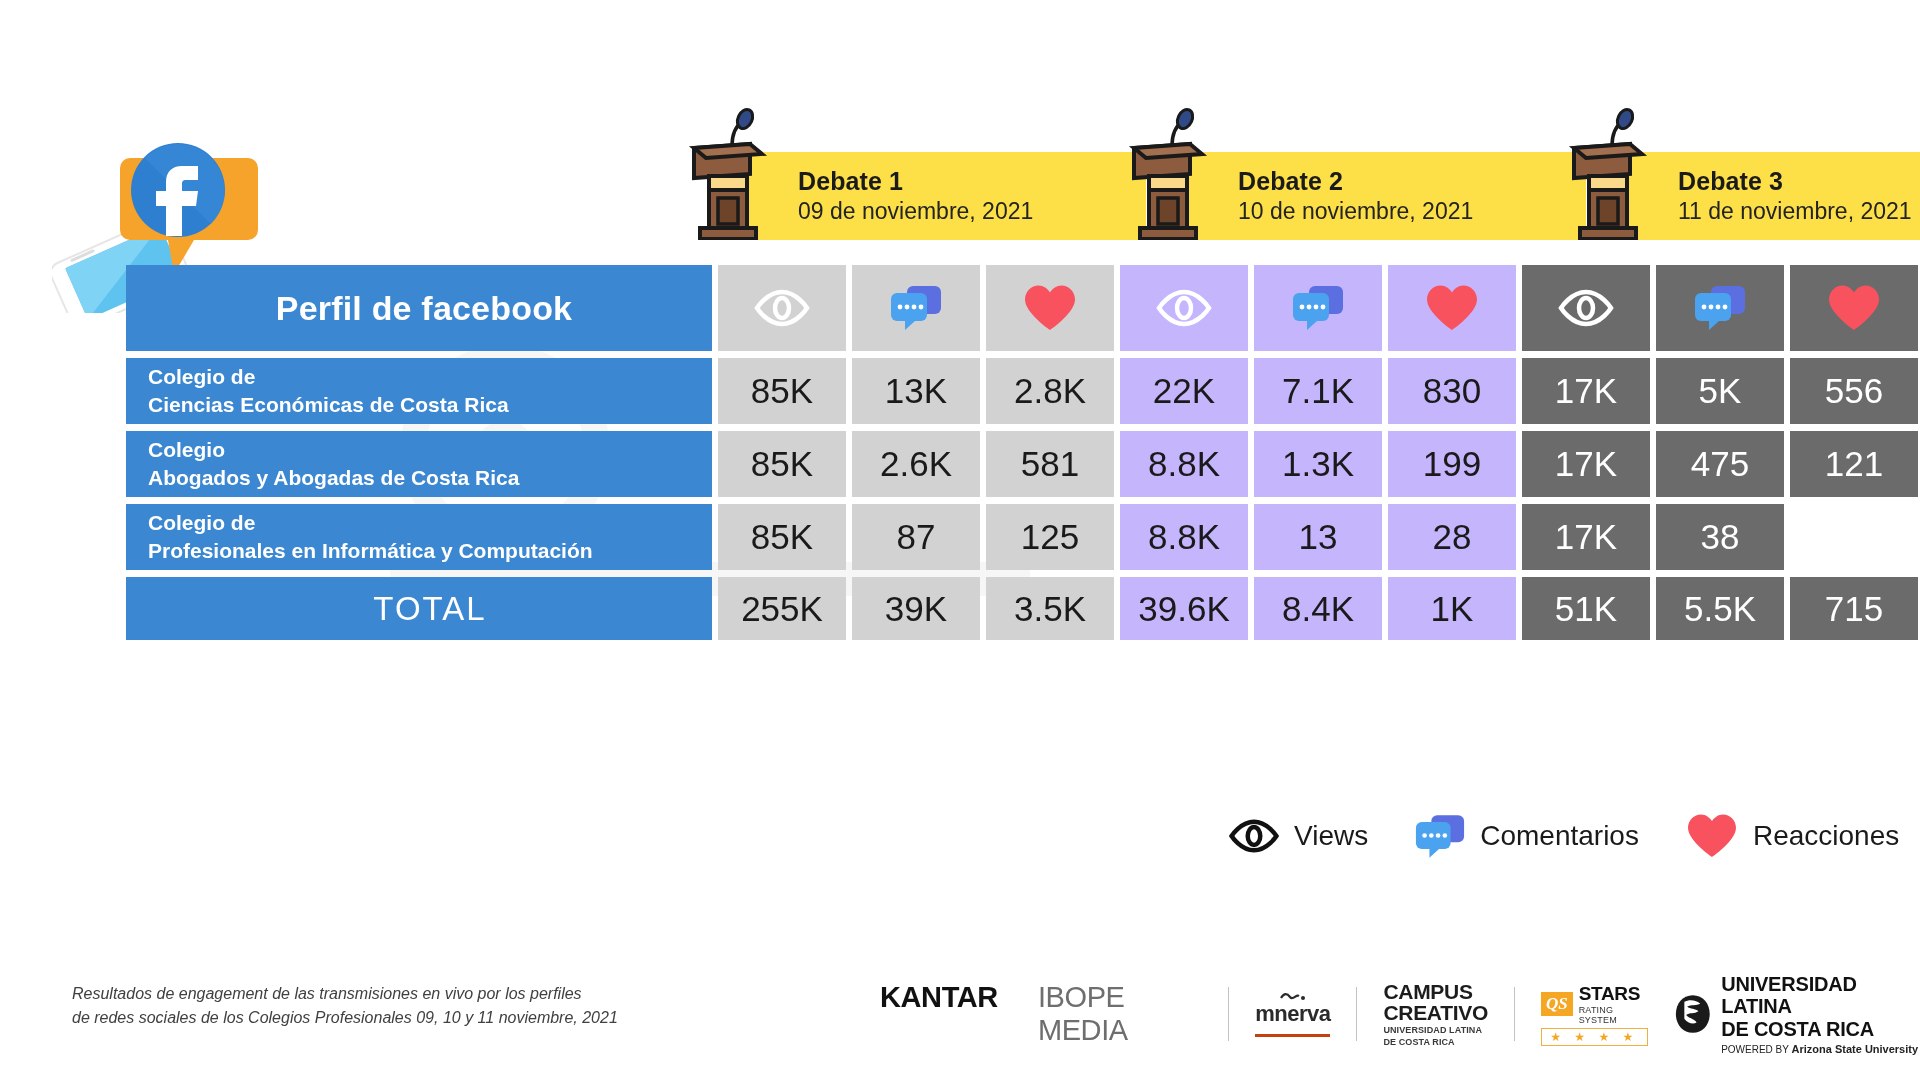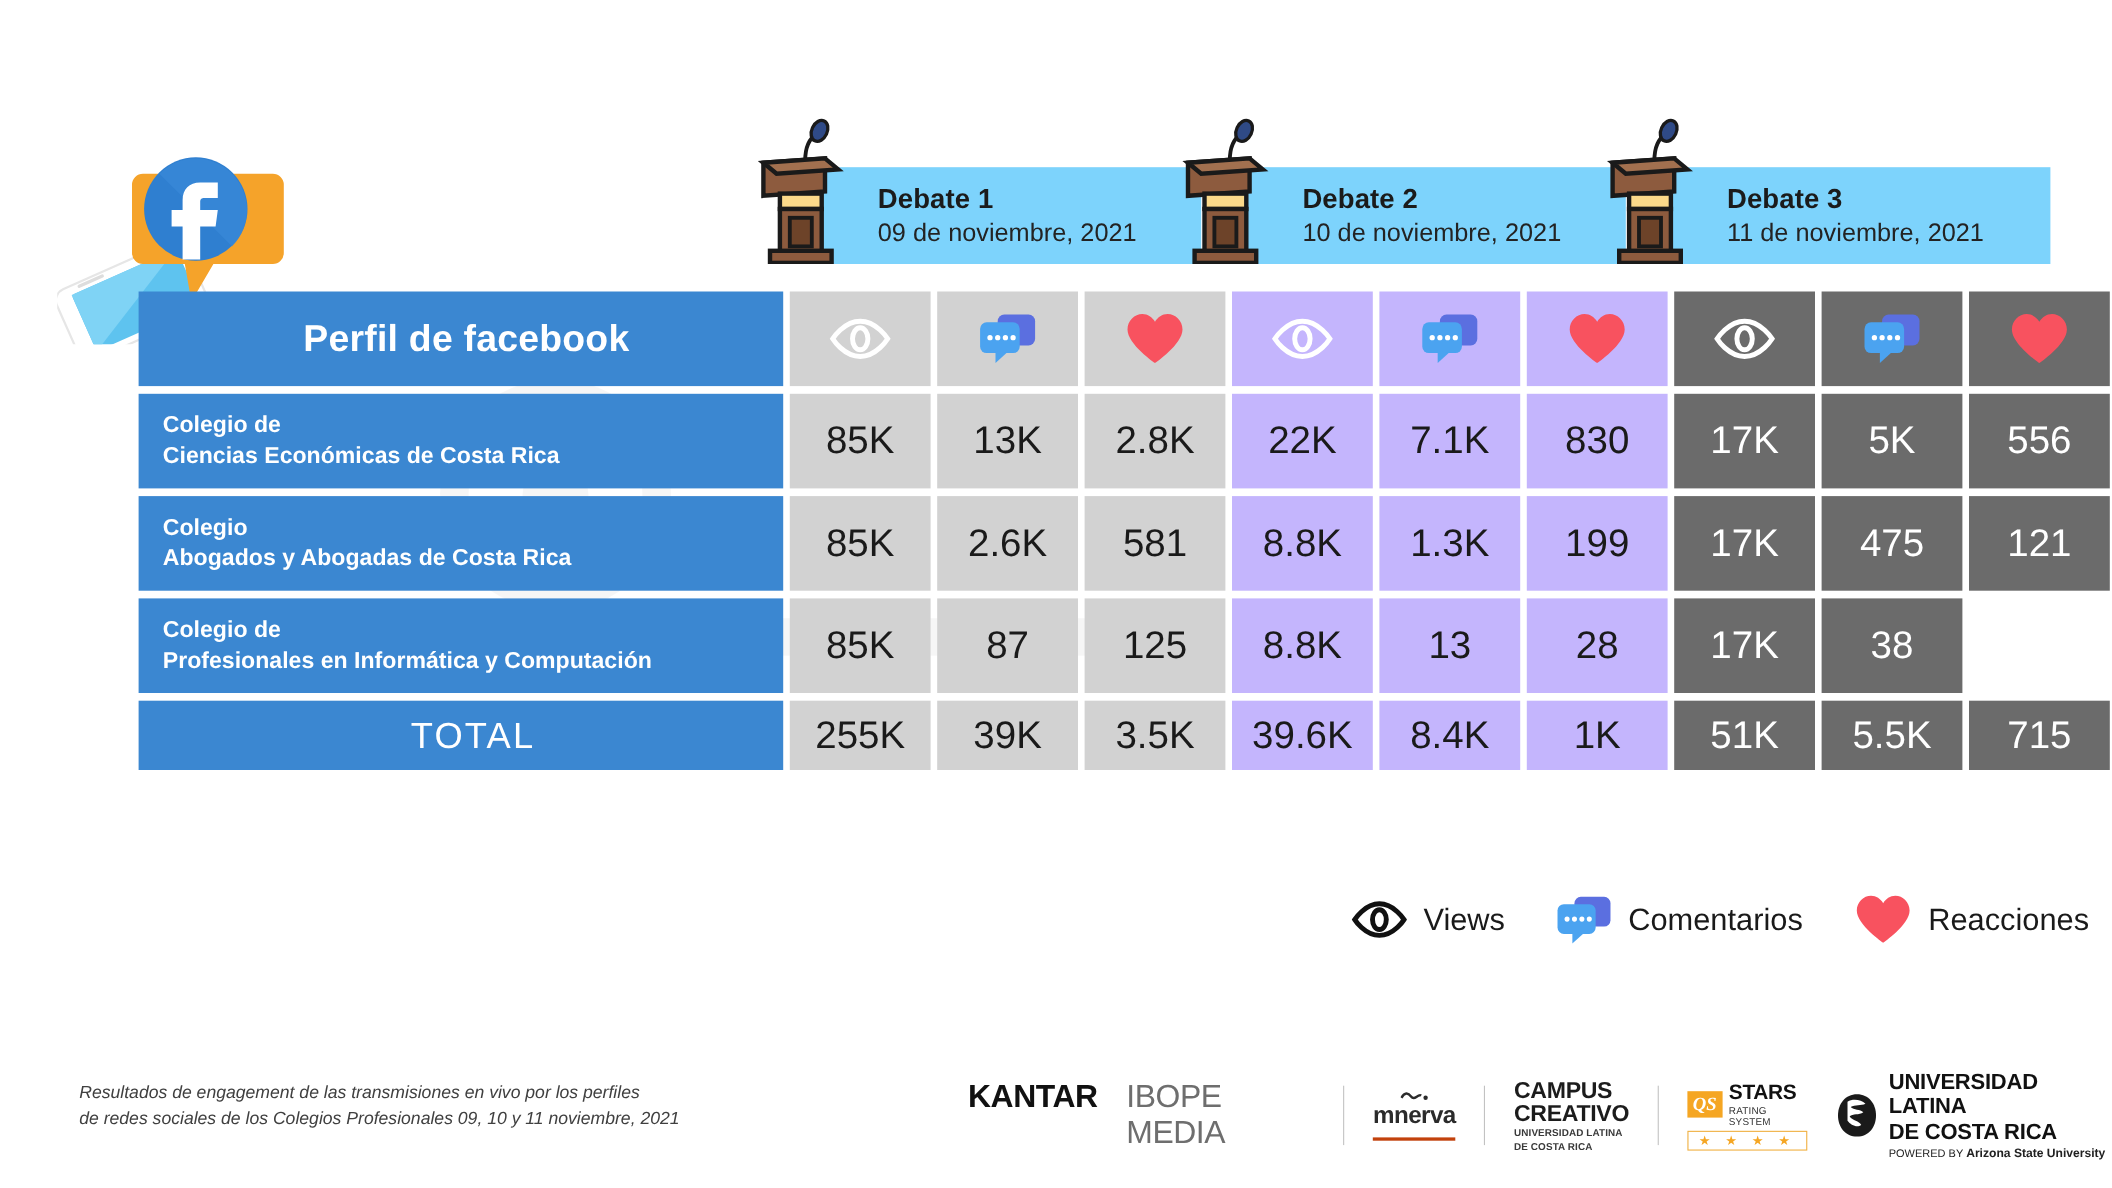--- a/index.html
+++ b/index.html
@@ -18,22 +18,22 @@
     opacity: .055; pointer-events: none;
   }
 
   
   .debate-strip {
     position: absolute; left: 712px; top: 152px;
     display: flex; gap: 6px;
   }
   .debate-card {
     position: relative;
-    width: 380px; height: 88px;
-    background: #7dd3fc;
+    width: 434px; height: 88px;
+    background: #fde047;
     display: flex; align-items: center;
     padding-left: 86px;
   }
   .podium { position: absolute; left: -36px; bottom: 0px; width: 110px; height: 134px; }
   .debate-txt { line-height: 1.28; }
   .debate-name { font-size: 25px; font-weight: bold; color: #1b1b1b; letter-spacing:.1px;}
   .debate-date { font-size: 23px; color: #232323; }
 
   
   .table { position: absolute; left: 126px; top: 265px; }
@@ -56,21 +56,21 @@
     display: flex; align-items: center; justify-content: center;
     font-size: 35px; font-weight: 400;
   }
   
   .g1 { background: #d2d2d2; color: #1a1a1a; }
   .g2 { background: #c4b5fd; color: #1a1a1a; }
   .g3 { background: #6b6b6b; color: #ffffff; }
 
   .icon-row .dcell { font-size: 0; }
   .r-icons { height: 86px; }
-  .r-data  { height: 86px; }
+  .r-data  { height: 66px; }
   .r-total { height: 63px; }
 
   
   .fb-art { position: absolute; left: 52px; top: 128px; width: 230px; height: 185px; }
 
   
   .legend {
     position: absolute; left: 1228px; top: 812px;
     display: flex; align-items: center; gap: 46px;
   }
@@ -82,21 +82,21 @@
     position: absolute; left: 72px; top: 982px;
     font-size: 16px; color: #404040; line-height: 1.5; font-style: italic;
   }
   .logos {
     position: absolute; left: 880px; top: 978px;
     display: flex; align-items: center; gap: 26px; height: 72px;
   }
   .vrule { width: 1px; height: 54px; background: #c2c2c2; }
   .kantar { display:flex; align-items:baseline; gap:26px; }
   .kantar .k1 { font-size: 29px; font-weight: bold; color:#111; letter-spacing:-.4px;}
-  .kantar .k2 { font-size: 29px; font-weight: 400; color:#6e6e6e; letter-spacing:-.4px;}
+  .kantar .k2 { font-size: 29px; font-weight: 400; color:#6e6e6e; letter-spacing:-.4px;margin-left:14px;}
   .minerva-wrap { display:flex; flex-direction:column; align-items:center; }
   .campus { line-height: 1; }
   .campus .c1 { font-size: 21px; font-weight: bold; color:#1c1c1c; letter-spacing:-.3px; display:block;}
   .campus .c2 { font-size: 9px; font-weight: bold; color:#3a3a3a; display:block; margin-top:3px; letter-spacing:.1px;}
   .qs { display:flex; flex-direction:column; gap:3px; }
   .qs-top { display:flex; align-items:center; gap:6px; }
   .qs-box { background:#f5a623; color:#fff; font-size:17px; font-weight:bold; padding:2px 5px; font-family:"Liberation Serif", serif;font-style:italic;}
   .qs-stars-txt { font-size:19px; font-weight:bold; color:#111; letter-spacing:-.3px;}
   .qs-sub { font-size:9px; color:#333; letter-spacing:.2px;}
   .qs-starbar { border:1px solid #f0b040; padding:1px 6px; color:#f5a623; font-size:12px; letter-spacing:5px; text-align:center;}

